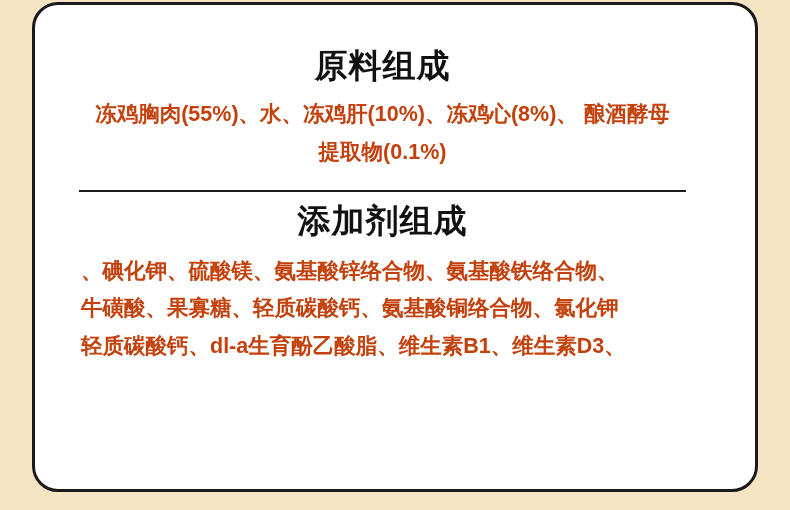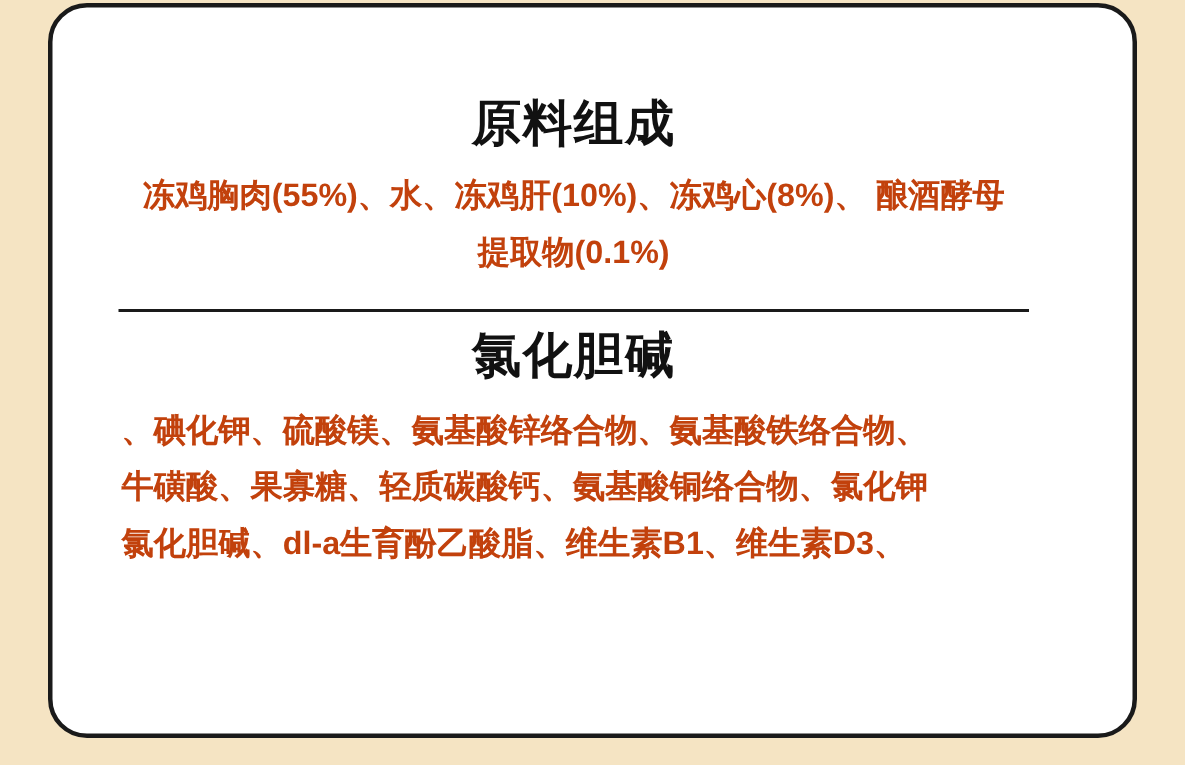--- a/index.html
+++ b/index.html
@@ -31,21 +31,20 @@
     box-sizing: border-box;
   }
   .card-inner {
     position: absolute;
     left: 0;
     top: 0;
     right: 0;
     bottom: 0;
     padding: 26px 69px 0 44px;
     box-sizing: border-box;
-    margin-top: 16px;
   }
   .section-title {
     text-align: center;
     font-size: 33px;
     font-weight: bold;
     color: #111111;
     letter-spacing: 1px;
     line-height: 1.25;
     margin: 0;
   }
@@ -92,23 +91,23 @@
 
       <h1 class="section-title title-ingredients">原料组成</h1>
 
       <div class="body-text ingredients-text">
         <span class="line">冻鸡胸肉(55%)、水、冻鸡肝(10%)、冻鸡心(8%)、</span>
         <span class="line">酿酒酵母提取物(0.1%)</span>
       </div>
 
       <div class="divider"></div>
 
-      <h1 class="section-title title-additives">氯化胆碱</h1>
+      <h1 class="section-title title-additives">添加剂组成</h1>
 
       <div class="body-text additives-text">
         <span class="line">、碘化钾、硫酸镁、氨基酸锌络合物、氨基酸铁络合物、</span>
         <span class="line">牛磺酸、果寡糖、轻质碳酸钙、氨基酸铜络合物、氯化钾</span>
-        <span class="line">氯化胆碱、dl-a生育酚乙酸脂、维生素B1、维生素D3、</span>
+        <span class="line">轻质碳酸钙、dl-a生育酚乙酸脂、维生素B1、维生素D3、</span>
       </div>
 
     </div>
   </div>
 </div>
 
 </body></html>

